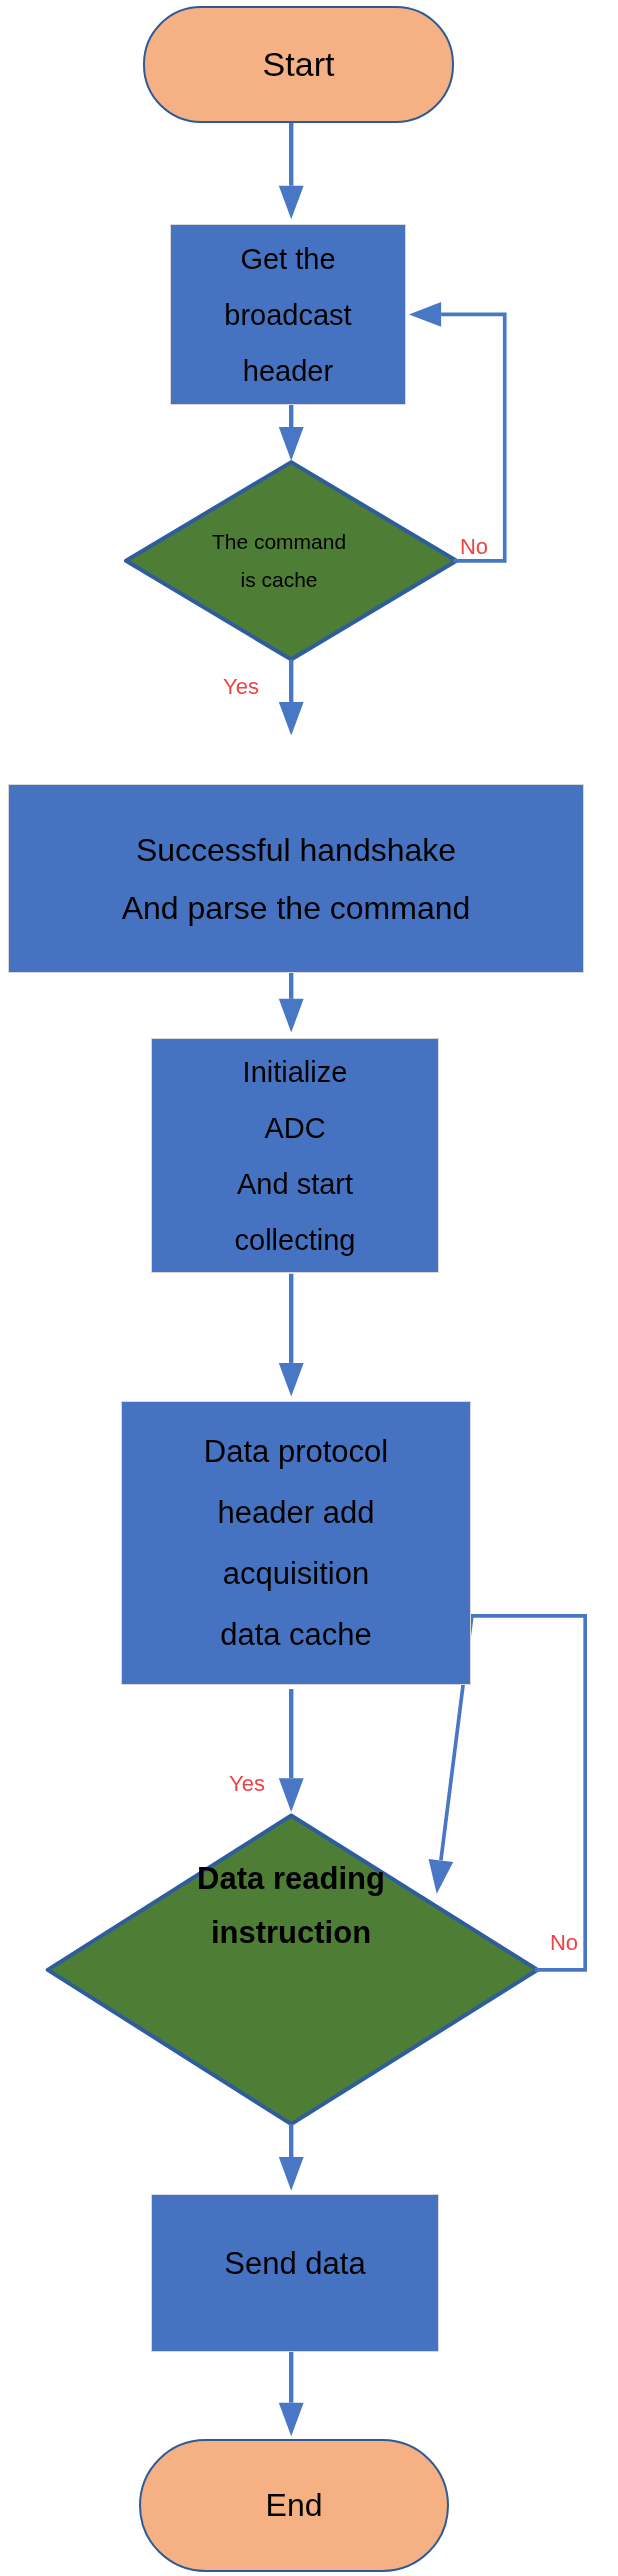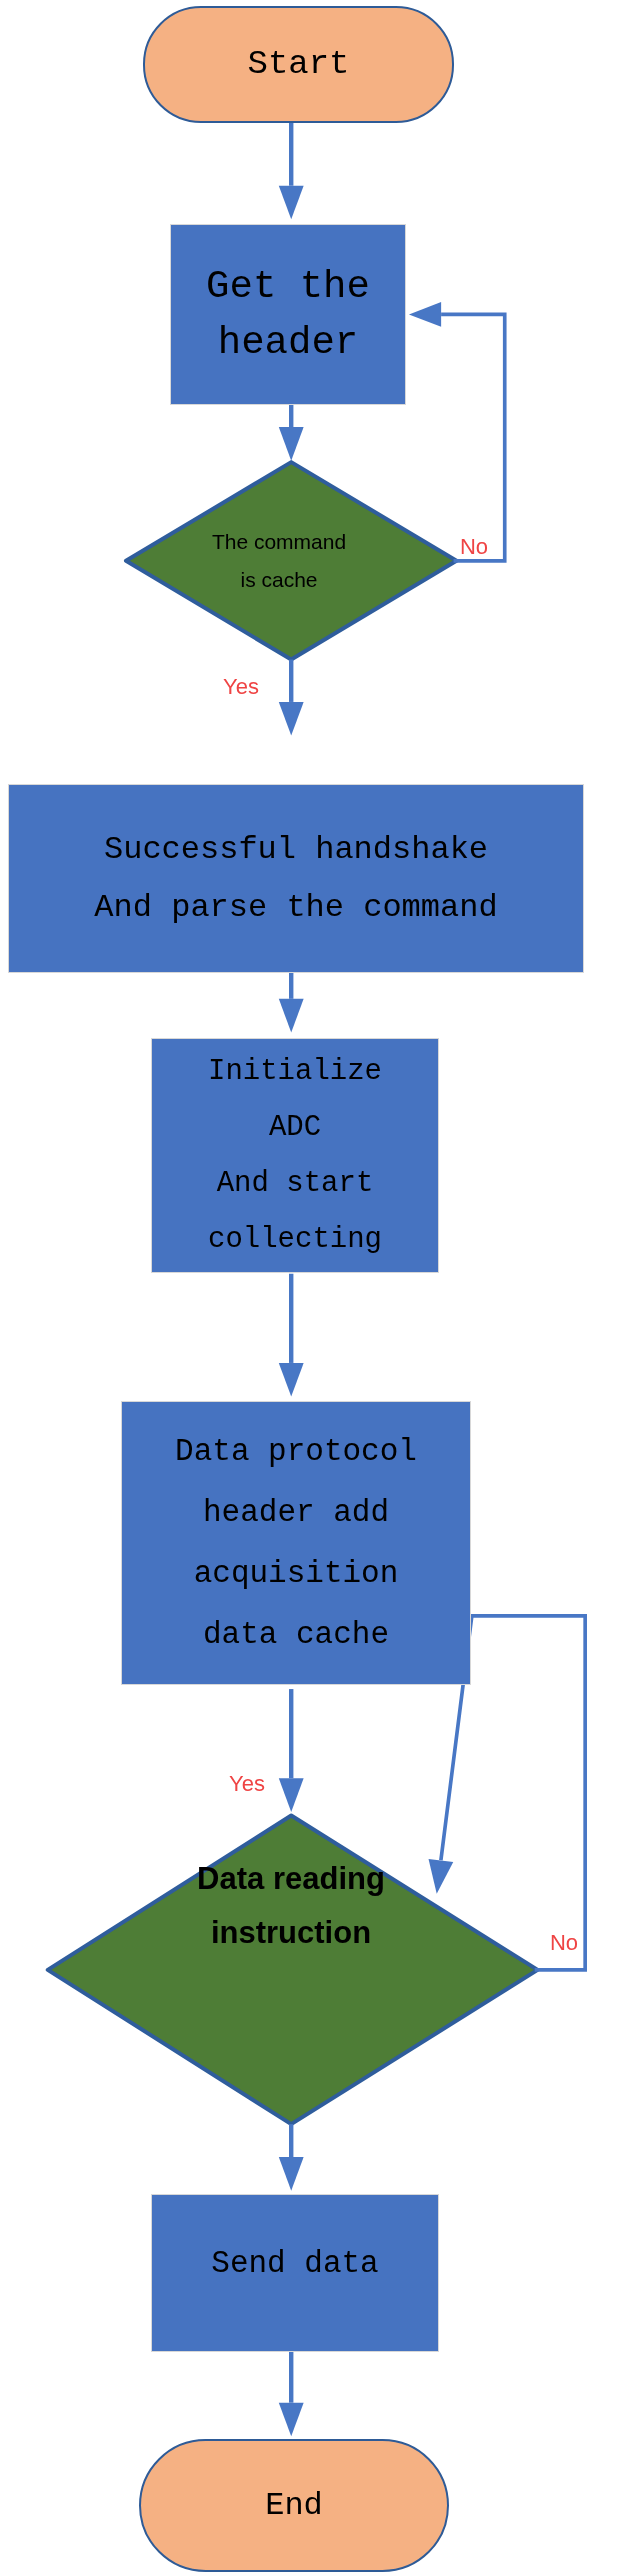--- a/index.html
+++ b/index.html
@@ -12,21 +12,20 @@
   }
   .stage svg{position:absolute;left:0;top:0;z-index:1;}
   .node{
     position:absolute;
     box-sizing:border-box;
     display:flex;flex-direction:column;
     align-items:center;justify-content:center;
     text-align:left;
     color:#000000;
     z-index:2;
-    font-family:Liberation Mono, monospace;
   }
   .terminator{
     background:#F5B183;
     border:2.9px solid #2E5B97;
     font-size:34px;
   }
   .process{
     background:#4673C1;
     border:1.5px solid #D8D8D8;
   }
@@ -106,22 +105,23 @@
     <g>
       <path class="shaft" d="M398 3216 V3286"></path>
       <polygon class="head" points="398,3332 381,3286 415,3286"></polygon>
     </g>
   </svg>
 
   <div class="node terminator" style="left:143px;top:5.8px;width:311px;height:117px;border-radius:58px;">
     <span class="ln">Start</span>
   </div>
 
-  <div class="node process" style="left:170px;top:224px;width:236px;height:181px;font-size:39px;line-height:56px;">
+  <div class="node process" style="left:170px;top:224px;width:236px;height:181px;font-size:29px;line-height:56px;">
     <span class="ln">Get the</span>
+    <span class="ln">broadcast</span>
     <span class="ln">header</span>
   </div>
 
   <div class="diamond-text" style="left:151px;top:513px;width:256px;height:95px;font-size:21px;line-height:38px;">
     <span class="ln">The command</span>
     <span class="ln">is cache</span>
   </div>
 
   <div class="node process" style="left:8px;top:740px;width:576px;height:189px;font-size:32px;line-height:58px;margin-top:44px;">
     <span class="ln">Successful handshake</span>

